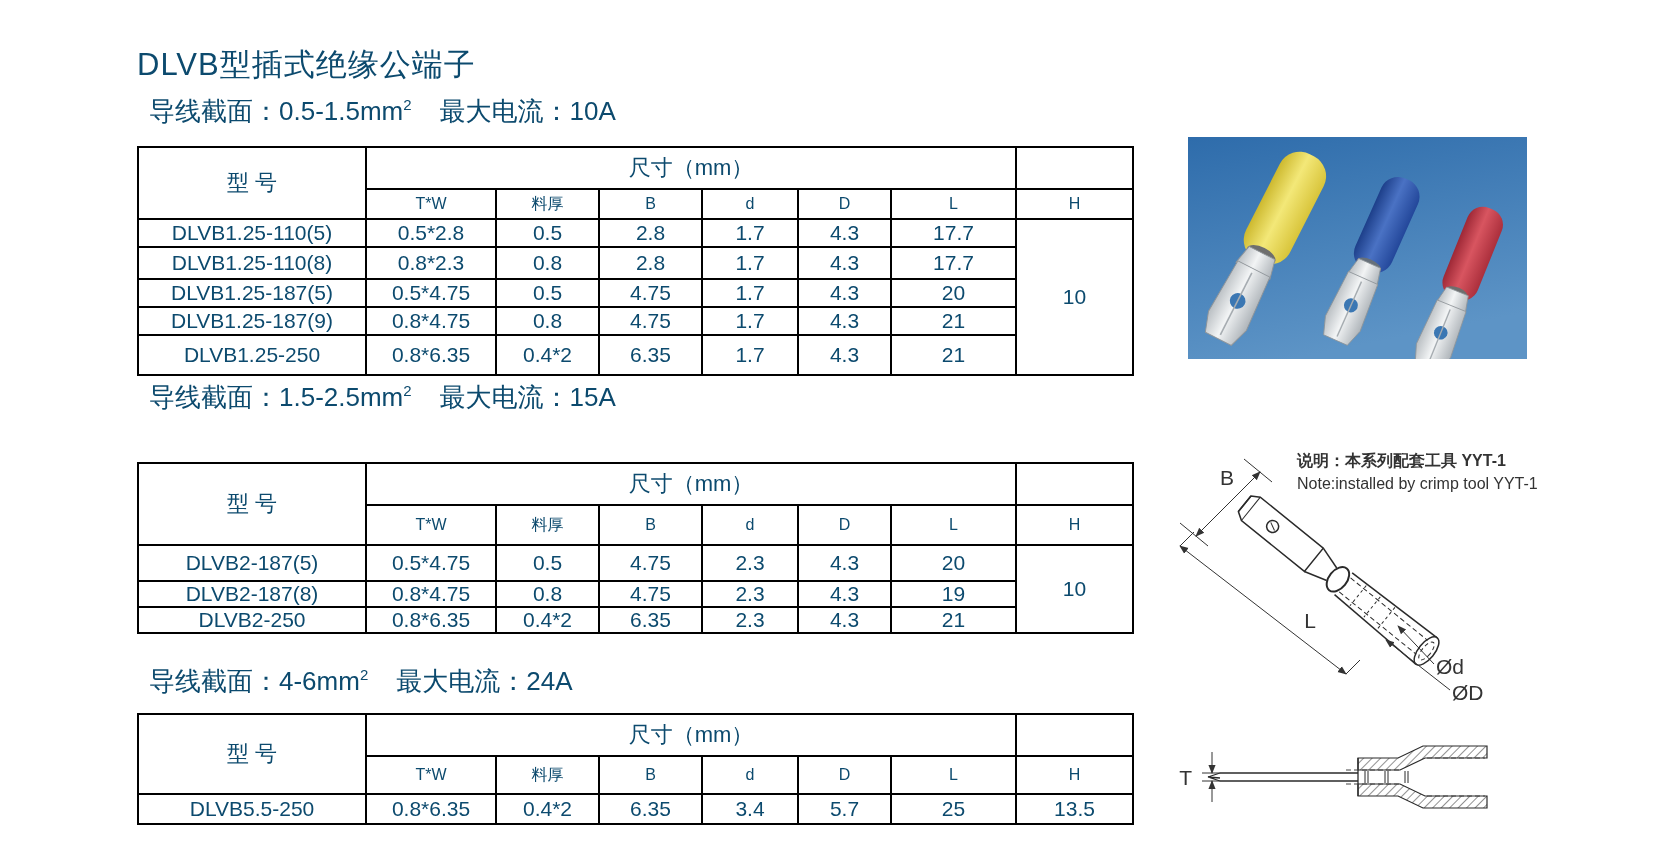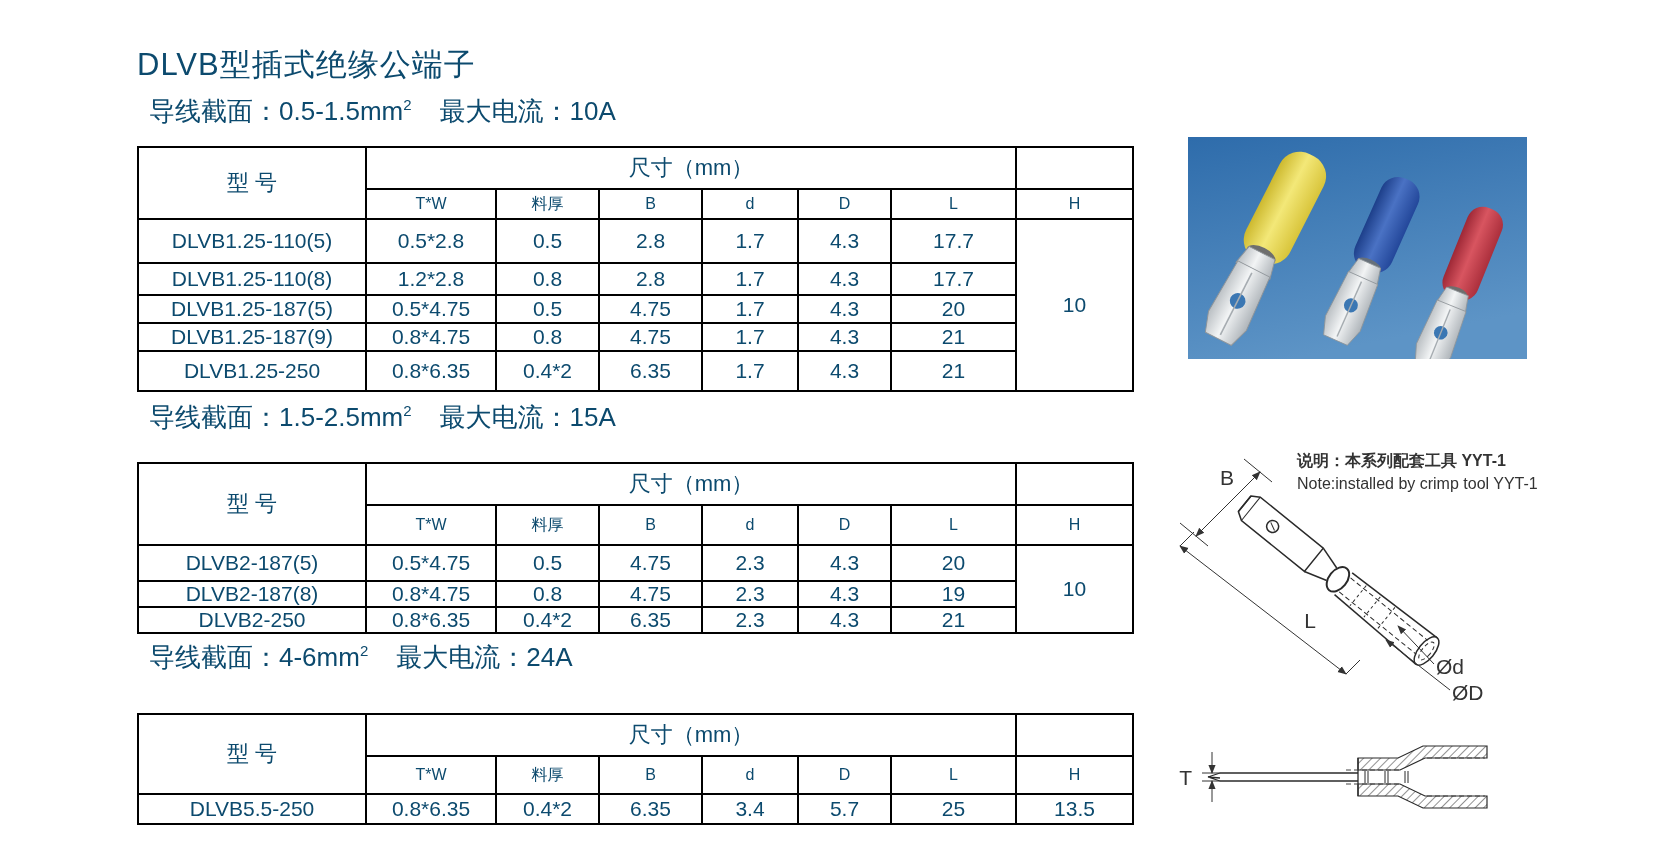--- a/index.html
+++ b/index.html
@@ -61,33 +61,33 @@
       </tr>
       <tr class="hr2" style="height:30px">
         <td>T*W</td>
         <td>料厚</td>
         <td>B</td>
         <td>d</td>
         <td>D</td>
         <td>L</td>
         <td>H</td>
       </tr>
-      <tr style="height:44px">
+      <tr style="height:28px">
         <td>DLVB1.25-110(5)</td>
         <td>0.5*2.8</td>
         <td>0.5</td>
         <td>2.8</td>
         <td>1.7</td>
         <td>4.3</td>
         <td>17.7</td>
         <td rowspan="5">10</td>
       </tr>
       <tr style="height:32px">
         <td>DLVB1.25-110(8)</td>
-        <td>1.2*2.8</td>
+        <td>0.8*2.3</td>
         <td>0.8</td>
         <td>2.8</td>
         <td>1.7</td>
         <td>4.3</td>
         <td>17.7</td>
       </tr>
       <tr style="height:28px">
         <td>DLVB1.25-187(5)</td>
         <td>0.5*4.75</td>
         <td>0.5</td>
@@ -110,21 +110,21 @@
         <td>0.8*6.35</td>
         <td>0.4*2</td>
         <td>6.35</td>
         <td>1.7</td>
         <td>4.3</td>
         <td>21</td>
       </tr>
     </tbody>
   </table>
 
-  <div class="section-heading" style="top:400px;">
+  <div class="section-heading" style="top:380px;">
     <span>导线截面：1.5-2.5mm</span><sup>2</sup><span class="suffix">最大电流：15A</span>
   </div>
 
   <table class="spec" style="left:137px;top:462px;">
     <colgroup>
       <col style="width:228px">
         <col style="width:130px">
         <col style="width:103px">
         <col style="width:103px">
       <col style="width:96px">
@@ -171,21 +171,21 @@
         <td>0.8*6.35</td>
         <td>0.4*2</td>
         <td>6.35</td>
         <td>2.3</td>
         <td>4.3</td>
         <td>21</td>
       </tr>
     </tbody>
   </table>
 
-  <div class="section-heading" style="top:640px;">
+  <div class="section-heading" style="top:664px;">
     <span>导线截面：4-6mm</span><sup>2</sup><span class="suffix">最大电流：24A</span>
   </div>
 
   <table class="spec" style="left:137px;top:713px;">
     <colgroup>
       <col style="width:228px">
         <col style="width:130px">
         <col style="width:103px">
         <col style="width:103px">
       <col style="width:96px">

